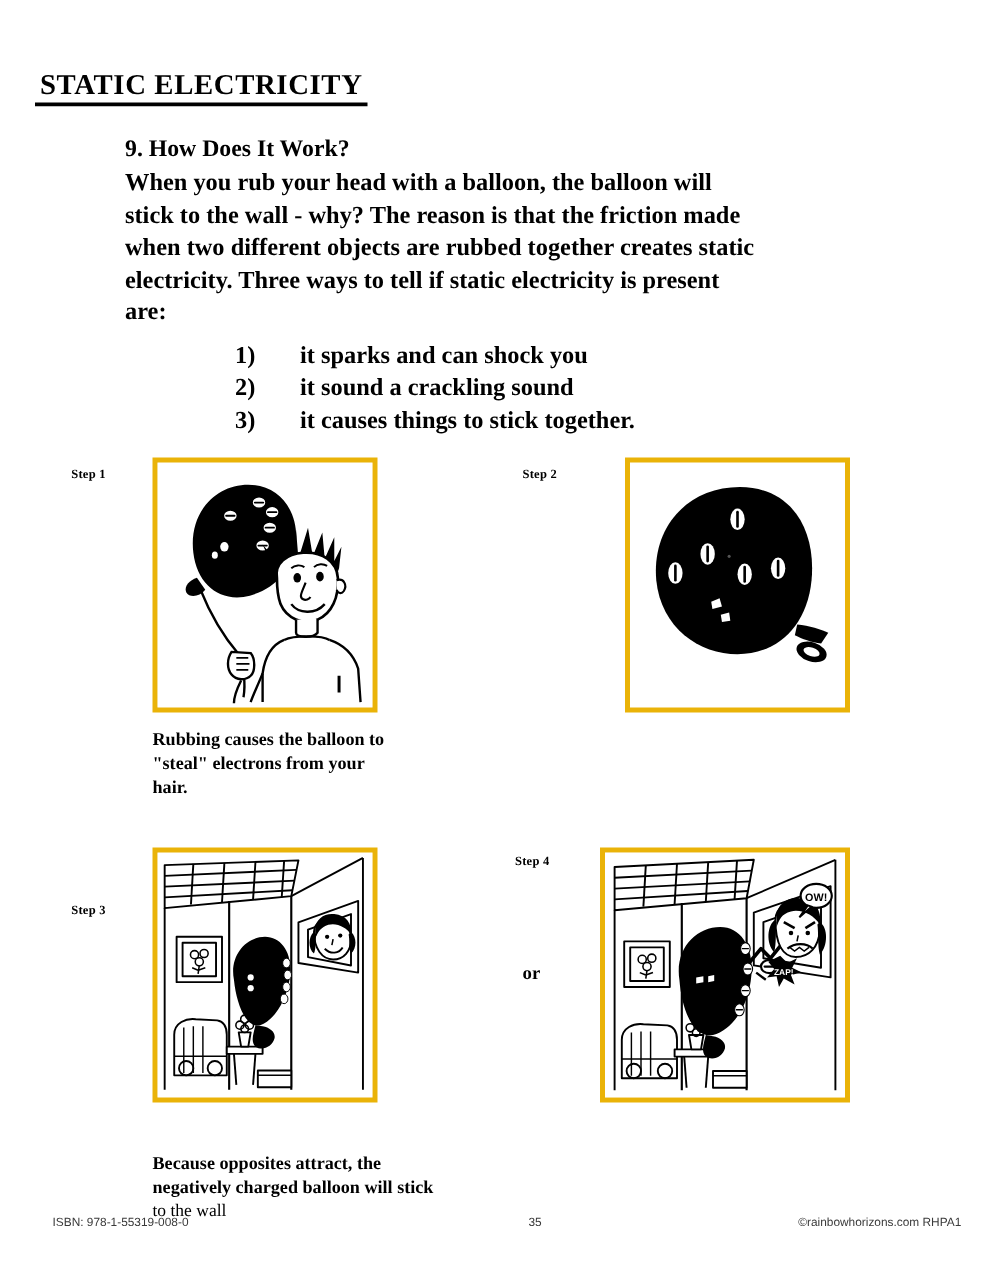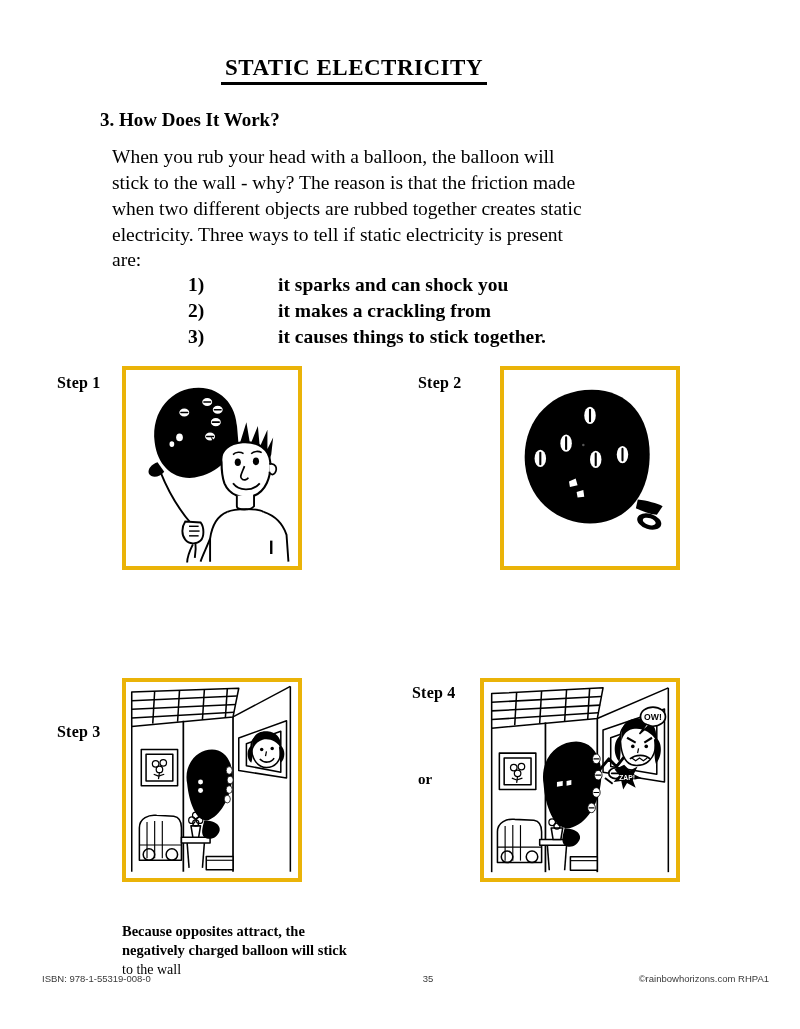--- a/index.html
+++ b/index.html
@@ -18,21 +18,22 @@
     position: relative;
     width: 800px; height: 1029px;
     background: #fff;
   }
 
   
   .title-wrap {
     position: absolute;
     left: 0; top: 55px;
     width: 708px;
-    text-align: center;
+    text-align: left;
+    padding-left: 28px;
   }
   .title {
     display: inline-block;
     font-size: 23px;
     font-weight: bold;
     letter-spacing: 0.5px;
     border-bottom: 3px solid #000;
     padding: 0 4px 2px 4px;
     line-height: 1.1;
   }
@@ -44,53 +45,53 @@
     width: 630px;
   }
   .intro .q {
     font-size: 19px;
     font-weight: bold;
     margin: 0 0 2px 0;
     line-height: 1.25;
   }
   .intro .para {
     font-size: 19.5px;
-    font-weight: normal;
+    font-weight: bold;
     line-height: 1.33;
-    margin: 12px;
+    margin: 0;
     white-space: pre-line;
   }
 
   
   .list {
     position: absolute;
     left: 188px; top: 272px;
     width: 520px;
   }
   .list-row {
     display: flex;
     font-size: 19.5px;
     font-weight: bold;
     line-height: 1.33;
   }
   .list-num { width: 52px; flex: 0 0 52px; }
-  .list-txt { flex: 1; margin-left: 38px; }
+  .list-txt { flex: 1; }
 
   
   .panel-box {
     position: absolute;
     border: 4px solid #eab308;
     background: #fff;
     overflow: hidden;
   }
   .panel-box svg { display: block; width: 100%; height: 100%; }
 
   .step-label {
     position: absolute;
-    font-size: 16px;
+    font-size: 10px;
     font-weight: bold;
     letter-spacing: 0.2px;
   }
 
   .caption {
     position: absolute;
     font-size: 14.5px;
     font-weight: bold;
     line-height: 1.32;
     white-space: pre-line;
@@ -126,36 +127,36 @@
 </head>
 <body>
 
 <div class="page">
 
   <div class="title-wrap">
     <span class="title">STATIC ELECTRICITY</span>
   </div>
 
   <div class="intro">
-    <p class="q">3. How Does It Work?</p>
+    <p class="q">9. How Does It Work?</p>
     <p class="para">When you rub your head with a balloon, the balloon will
 stick to the wall - why?  The reason is that the friction made
 when two different objects are rubbed together creates static
 electricity.  Three ways to tell if static electricity is present
 are:</p>
   </div>
 
   <div class="list">
     <div class="list-row">
       <span class="list-num">1)</span>
       <span class="list-txt">it sparks and can shock you</span>
     </div>
     <div class="list-row">
       <span class="list-num">2)</span>
-      <span class="list-txt">it makes a crackling from</span>
+      <span class="list-txt">it sound a crackling sound</span>
     </div>
     <div class="list-row">
       <span class="list-num">3)</span>
       <span class="list-txt">it causes things to stick together.</span>
     </div>
   </div>
 
   <div class="step-label" style="left:57px; top:374px;">Step 1</div>
 
   <div class="panel-box" style="left:122px; top:366px; width:180px; height:204px;">
@@ -218,20 +219,22 @@
       <path d="M62 158 C58 164 58 172 62 177 C66 182 74 182 78 178 C82 174 82 164 78 159 Z" fill="#fff" stroke="#000" stroke-width="2"></path>
       <g stroke="#000" stroke-width="1.5">
         <line x1="66" y1="163" x2="76" y2="163"></line>
         <line x1="66" y1="168" x2="77" y2="168"></line>
         <line x1="66" y1="173" x2="76" y2="173"></line>
       </g>
       <path d="M70 182 C66 190 64 196 64 201" fill="none" stroke="#000" stroke-width="2"></path>
     </svg>
   </div>
 
+  <div class="caption" style="left:122px; top:583px; width:200px;">Rubbing causes the balloon to
+"steal" electrons from your hair.</div>
 
   <div class="step-label" style="left:418px; top:374px;">Step 2</div>
 
   <div class="panel-box" style="left:500px; top:366px; width:180px; height:204px;">
     <svg viewBox="0 0 180 204" xmlns="http://www.w3.org/2000/svg">
       <rect x="0" y="0" width="180" height="204" fill="#fff"></rect>
 
       <path d="M22 98 C18 54 48 20 92 20 C134 20 156 54 152 98 C148 138 122 160 90 160
                C58 160 26 138 22 98 Z" fill="#000"></path>
 

